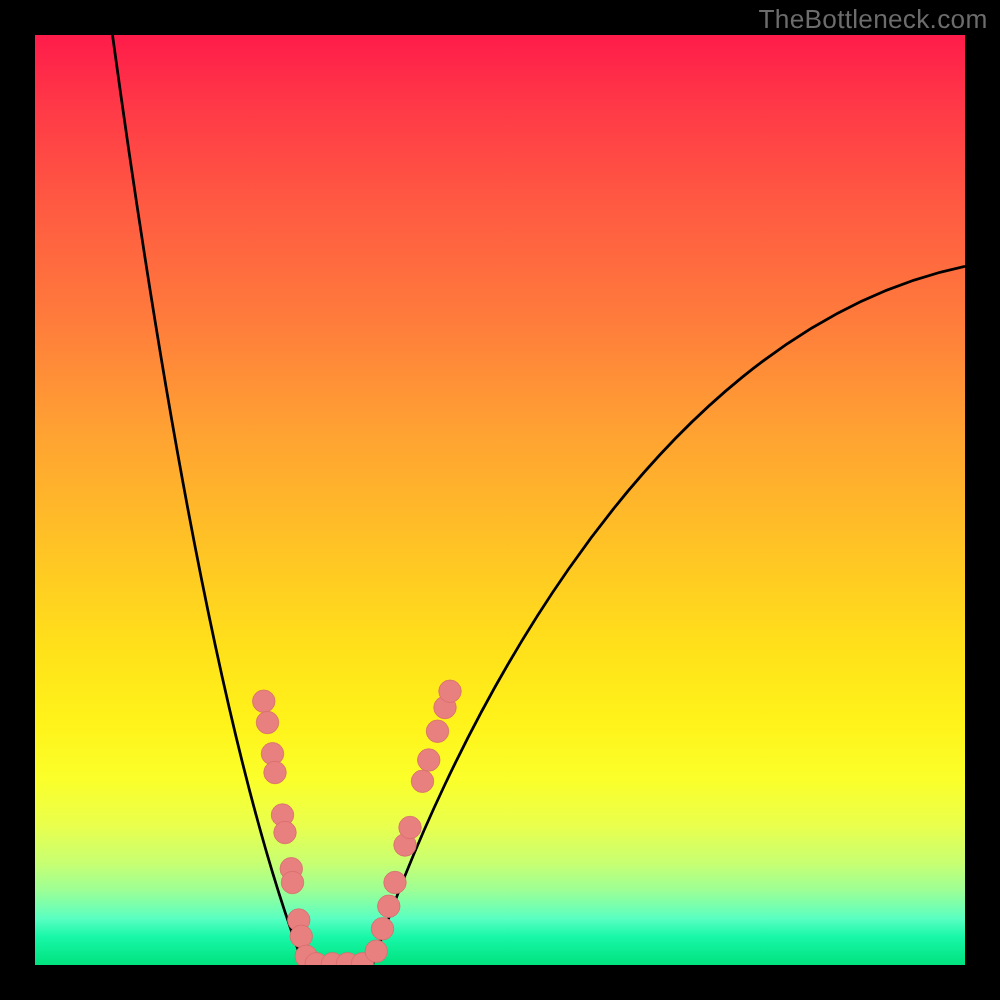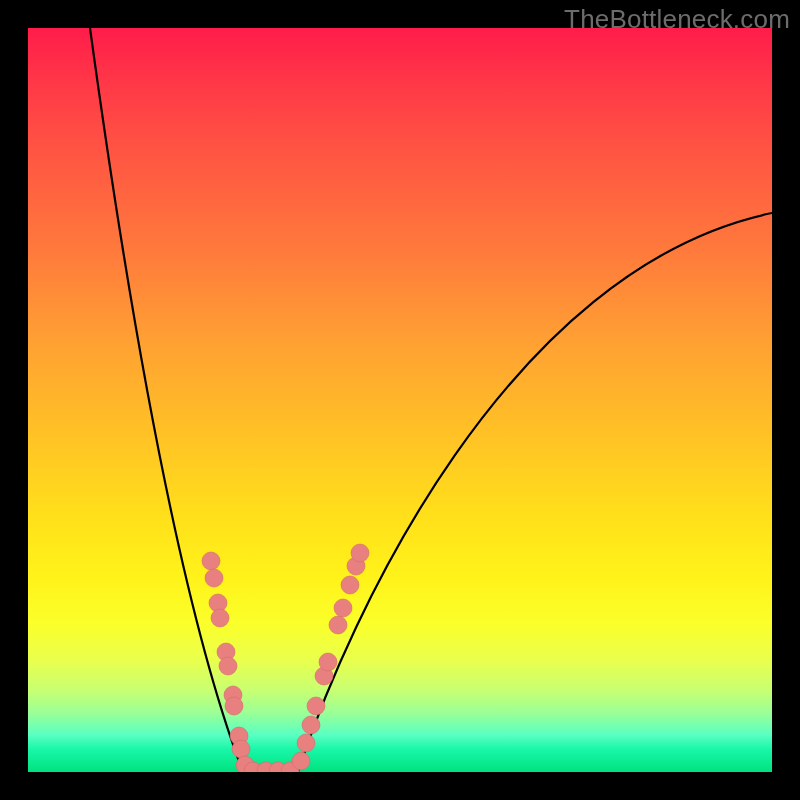--- a/index.html
+++ b/index.html
@@ -33,21 +33,21 @@
       #5affc2 95%,
       #17f7a8 97%,
       #00e27e 100%
     );
   }
   .watermark {
     position: absolute;
     top: 4px;
     right: 10px;
     color: #6c6c6c;
-    font-size: 26px;
+    font-size: 21px;
     font-weight: 400;
     letter-spacing: 0.2px;
   }
   .plot {
     position: absolute;
     left: 0;
     top: 0;
     width: 744px;
     height: 744px;
   }

